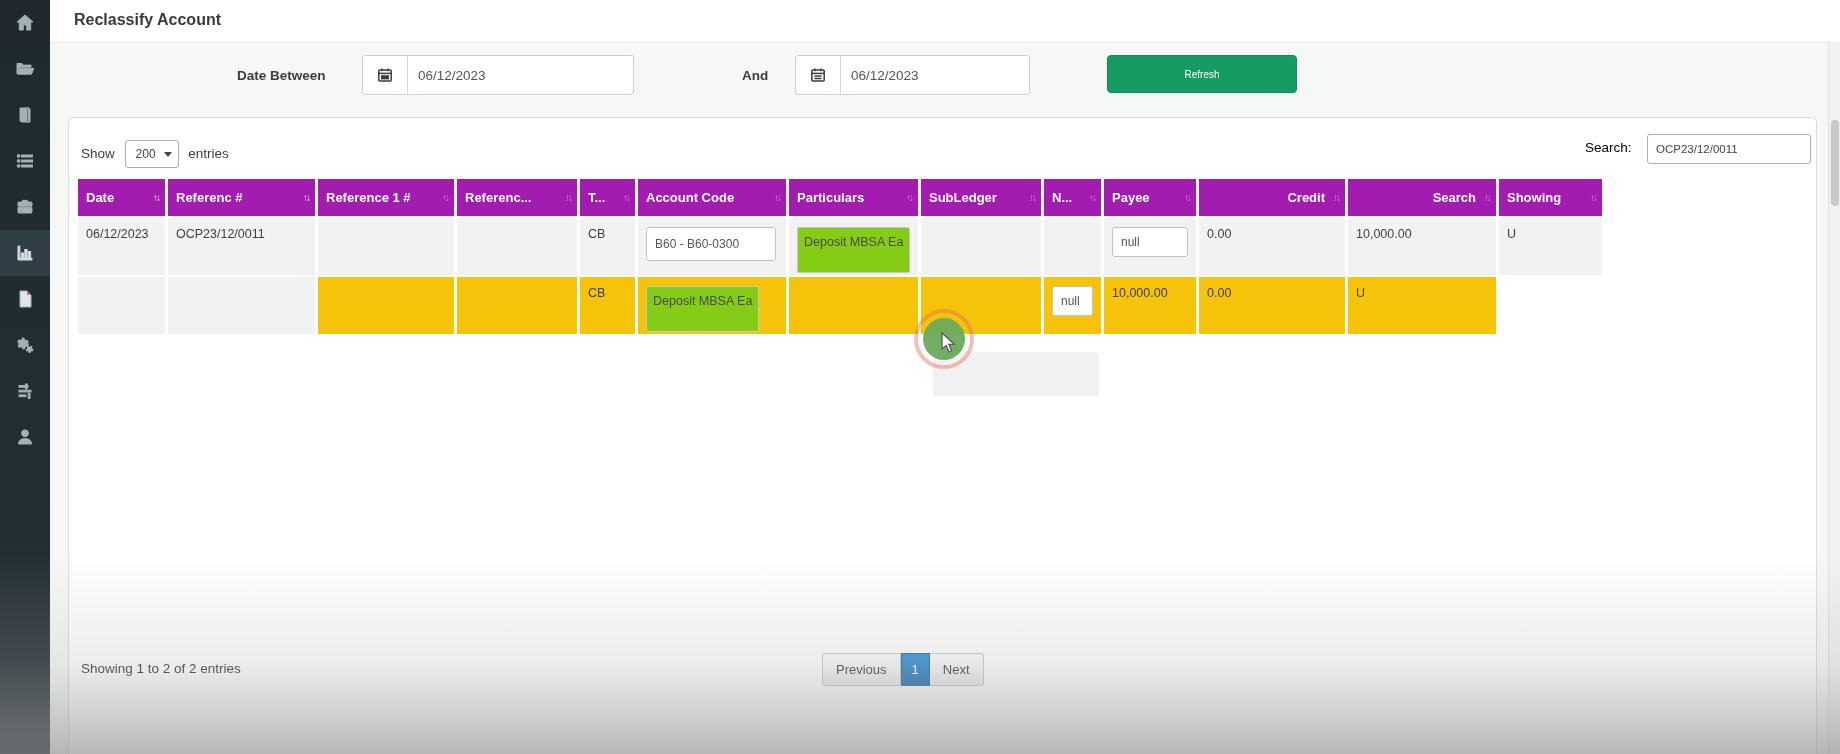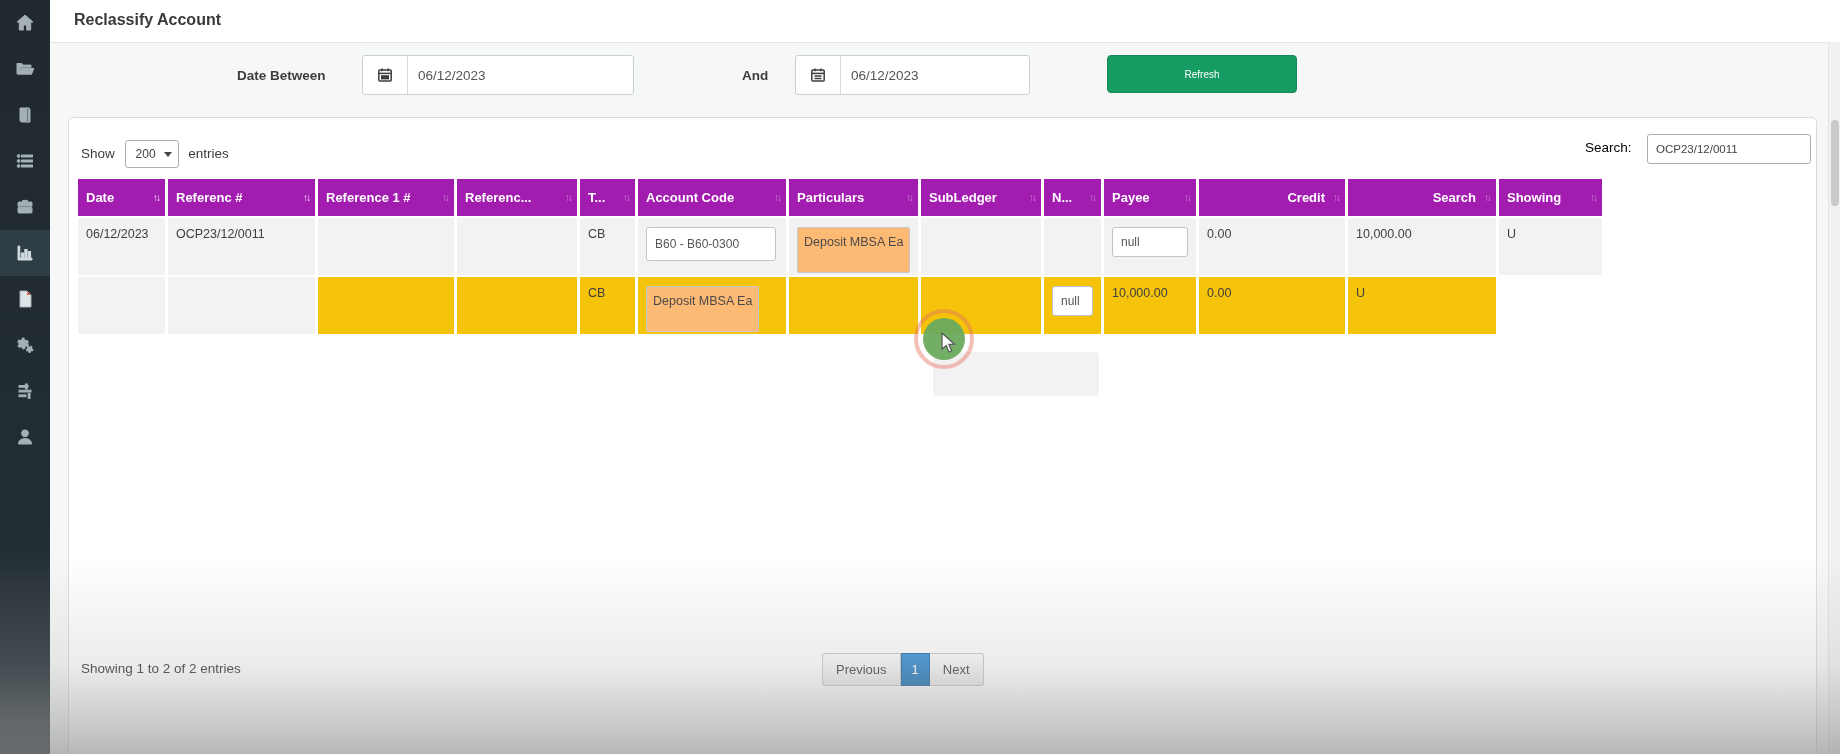--- a/index.html
+++ b/index.html
@@ -58,21 +58,21 @@
   .sort.on{color:rgba(255,255,255,0.9);}
   .td{min-height:57px;box-sizing:border-box;font-size:12.5px;color:#3f3f3f;padding:9px 8px 0 8px;
       background:#f2f2f2;overflow:visible;position:relative;}
   .td.plain{background:#f2f2f2;}
   .td.yellow{background:#f5c30a;}
   .td.num{text-align:left;padding-right:12px;}
   .cell-input{width:100%;max-width:130px;height:34px;border:1px solid #bfc4c8;border-radius:3px;
               box-sizing:border-box;font-size:12px;color:#555;padding:0 8px;background:#fff;
               font-family:"Liberation Sans",sans-serif;}
   .cell-input.small{height:30px;max-width:78px;}
-  .pbox{width:113px;height:46px;border:1px solid #c6cacd;border-radius:2px;background:#fdba74;
+  .pbox{width:113px;height:46px;border:1px solid #c6cacd;border-radius:2px;background:#84cc16;
         box-sizing:border-box;padding:5px 6px;font-size:12.5px;color:#4a4a4a;line-height:19px;
         overflow:hidden;white-space:nowrap;}
 
   
   .dropdown{position:absolute;left:648px;top:322px;width:446px;height:33px;background:#1a80e6;
             z-index:30;display:flex;align-items:center;box-shadow:0 2px 4px rgba(0,0,0,0.12);}
   .dd-opt{color:#fff;font-size:13.5px;font-weight:bold;padding-left:9px;white-space:nowrap;}
   .dd-caret{display:inline-block;width:1.5px;height:15px;background:#fff;margin-left:2px;vertical-align:-3px;}
 
   

